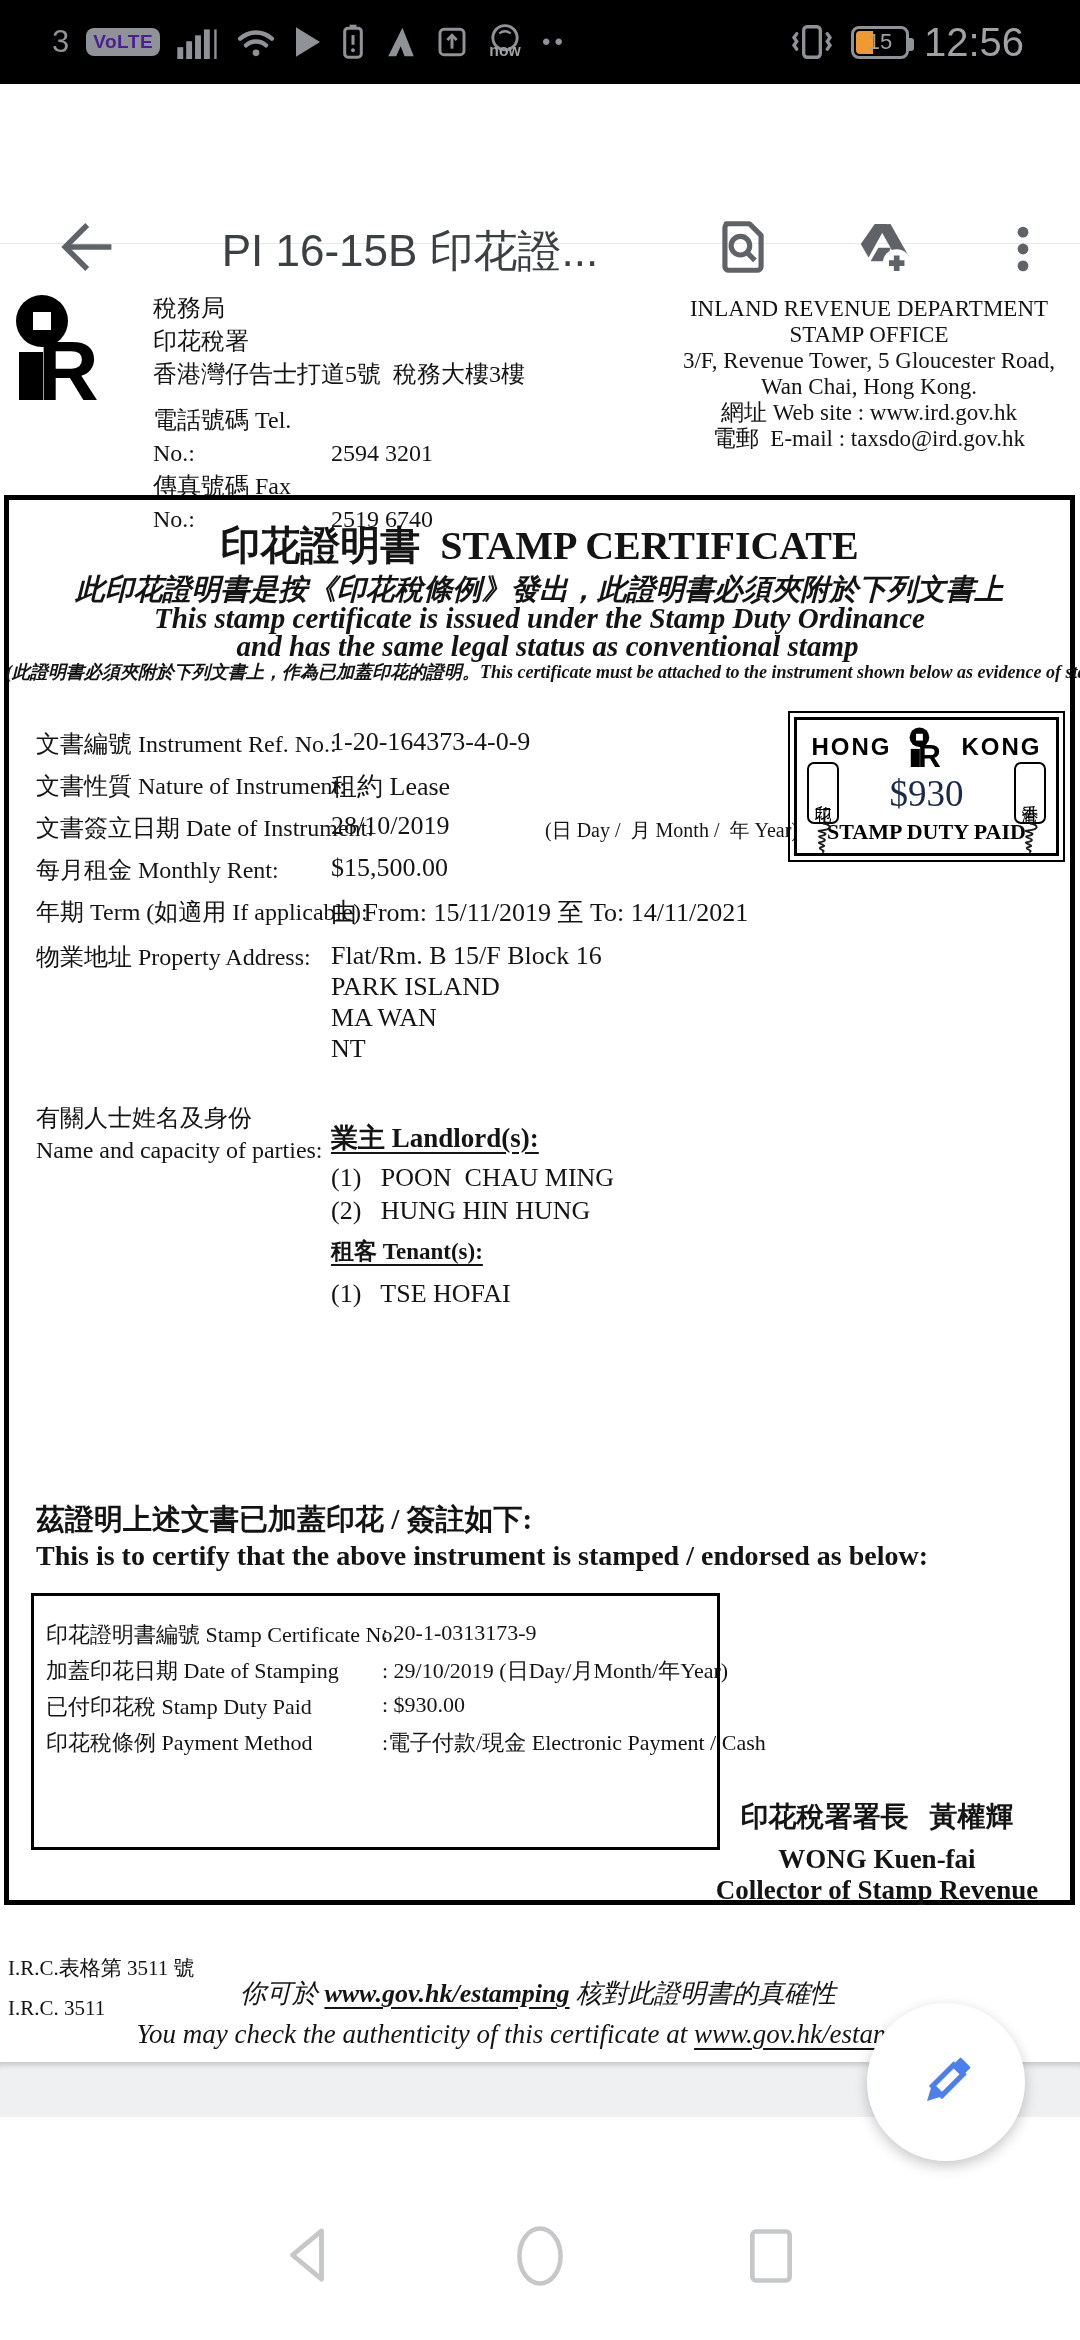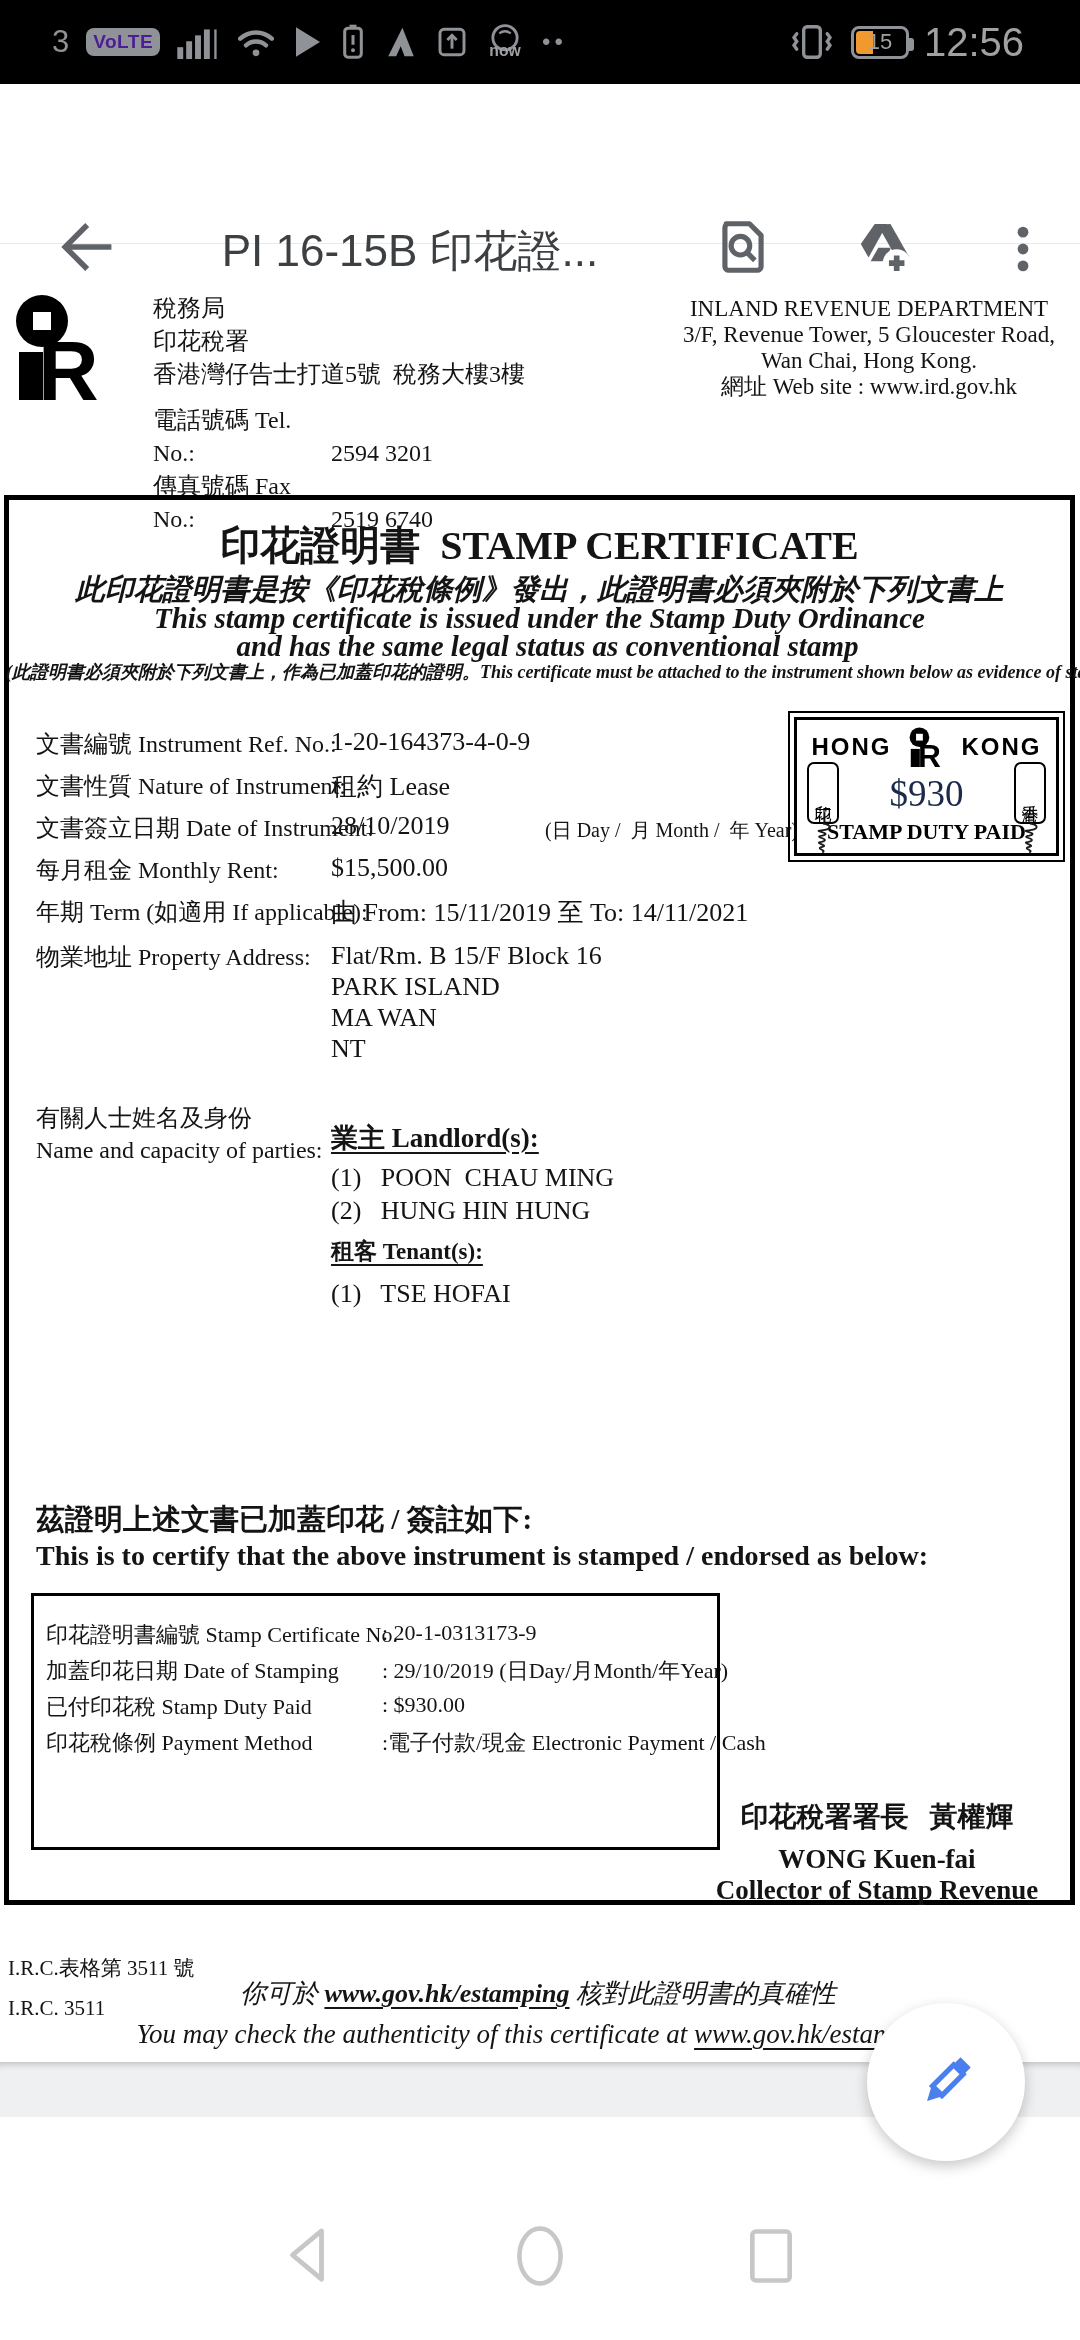--- a/index.html
+++ b/index.html
@@ -164,23 +164,25 @@
       <span style="display:inline-block; width:172px;">電話號碼 Tel. No.:</span>
       <span>2594 3201</span>
     </div>
     <div>
       <span style="display:inline-block; width:172px;">傳真號碼 Fax No.:</span>
       <span>2519 6740</span>
     </div>
   </div>
   <div class="abs serif doc-text c" style="left:666px; top:296px; width:406px; font-size:23px; line-height:26px;">
     <div>INLAND REVENUE DEPARTMENT</div>
+    <div>STAMP OFFICE</div>
     <div>3/F, Revenue Tower, 5 Gloucester Road,</div>
     <div>Wan Chai, Hong Kong.</div>
     <div class="pre">網址 Web site : www.ird.gov.hk</div>
+    <div class="pre">電郵  E-mail : taxsdo@ird.gov.hk</div>
   </div>
 
   <div class="cert-box"></div>
 
   <div class="abs serif doc-text b c" style="left:4px; top:518px; width:1071px; font-size:40px;">
     <span>印花證明書</span>&nbsp; <span>STAMP CERTIFICATE</span>
   </div>
   <div class="abs serif doc-text b i c" style="left:4px; top:570px; width:1071px; font-size:29px;">此印花證明書是按《印花稅條例》發出，此證明書必須夾附於下列文書上</div>
   <div class="abs serif doc-text b i c" style="left:4px; top:602px; width:1071px; font-size:29px;">This stamp certificate is issued under the Stamp Duty Ordinance</div>
   <div class="abs serif doc-text b i c" style="left:12px; top:630px; width:1071px; font-size:29px;">and has the same legal status as conventional stamp</div>

